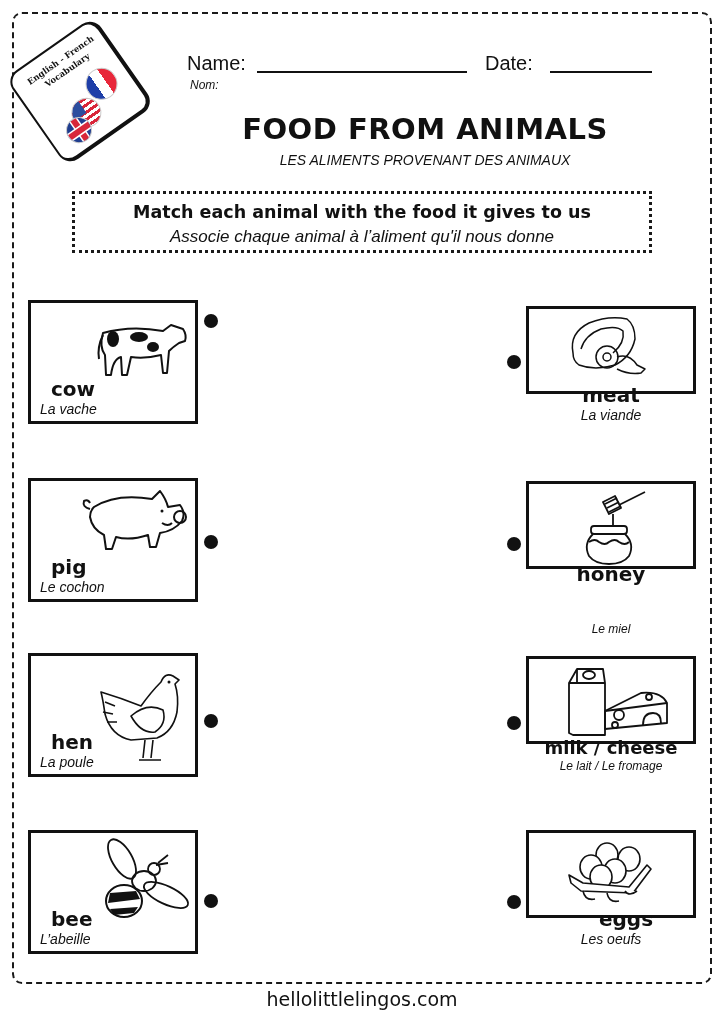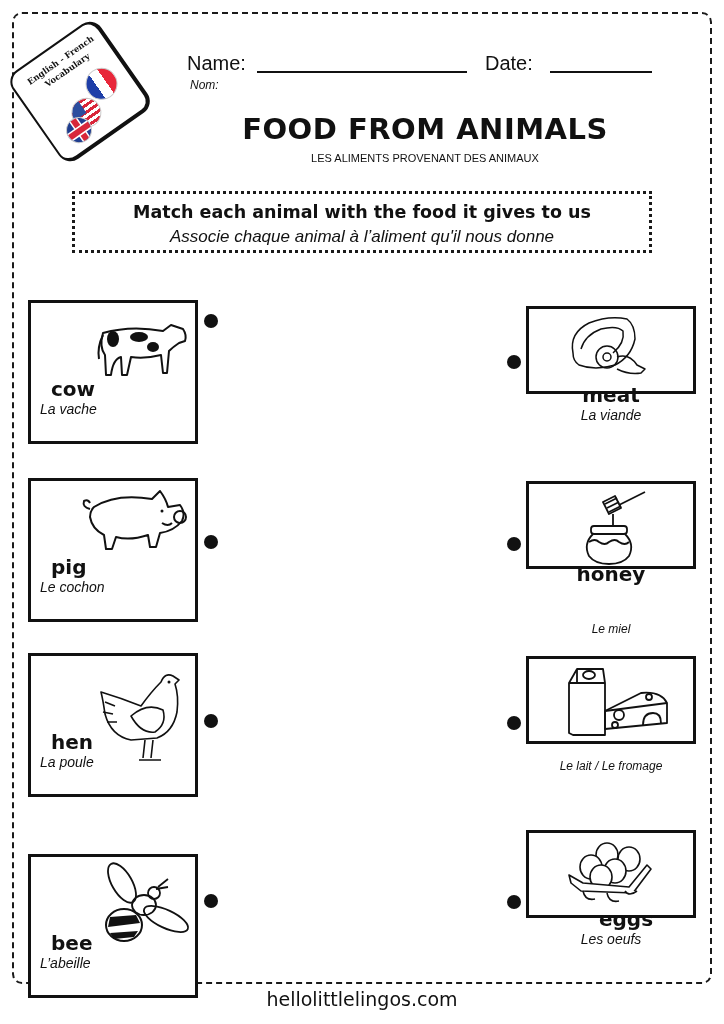--- a/index.html
+++ b/index.html
@@ -44,37 +44,37 @@
   .nom-label { left: 190px; top: 78px; font-style: italic; font-size: 12px; }
   .date-label { left: 485px; top: 52px; }
   .date-line { position: absolute; left: 550px; top: 71px; width: 102px; border-bottom: 2px solid #111; }
 
   .title {
     position: absolute; left: 220px; top: 112px; width: 410px; text-align: center;
     font-family: "DejaVu Sans", sans-serif; font-weight: bold; font-size: 29px; letter-spacing: 0.5px;
   }
   .subtitle {
     position: absolute; left: 220px; top: 152px; width: 410px; text-align: center;
-    font-family: "Liberation Sans", sans-serif; font-size: 11px;
+    font-family: "Liberation Sans", sans-serif; font-style: italic; font-size: 14px;
   }
 
   .instructions {
     position: absolute; left: 72px; top: 191px; width: 580px; height: 62px;
     border: 3px dotted #1a1a1a;
   }
   .instr-en { position: absolute; left: 0; top: 8px; width: 100%; text-align: center;
     font-family: "DejaVu Sans", sans-serif; font-weight: bold; font-size: 17.5px; }
   .instr-fr { position: absolute; left: 0; top: 33px; width: 100%; text-align: center;
     font-family: "Liberation Sans", sans-serif; font-style: italic; font-size: 17px; }
 
   
   .card {
     position: absolute; border: 3px solid #111; background: #fff;
   }
-  .card-left { left: 28px; width: 170px; height: 144px; }
+  .card-left { left: 28px; width: 170px; height: 124px; }
   .card-right { left: 526px; width: 170px; height: 88px; }
   .card svg { position: absolute; }
   .word {
     position: absolute; font-family: "DejaVu Sans", sans-serif; font-weight: bold; font-size: 20px;
   }
   .trans {
     position: absolute; font-family: "Liberation Sans", sans-serif; font-style: italic; font-size: 14px;
   }
   .card-left .word { left: 20px; }
   .card-left .trans { left: 9px; }
@@ -156,21 +156,21 @@
       <path d="M54 78 L52 96 M62 78 L60 96 M48 98 L70 98"></path>
       <path d="M14 40 L24 44 M12 50 L22 52 M16 60 L26 60"></path>
     </g>
     <circle cx="78" cy="20" r="1.5" fill="#111"></circle>
   </svg>
   <div class="word" style="top:74px;">hen</div>
   <div class="trans" style="top:98px;">La poule</div>
 </div>
 <div class="dot" style="left:204px;top:714px;"></div>
 
-<div class="card card-left" style="top:854px;">
+<div class="card card-left" style="top:830px;">
   <svg style="left:65px;top:4px;" width="100" height="90" viewBox="0 0 100 90">
     <g fill="none" stroke="#111" stroke-width="1.8">
       <ellipse cx="26" cy="22" rx="10" ry="22" transform="rotate(-30 26 22)"></ellipse>
       <ellipse cx="70" cy="58" rx="24" ry="9" transform="rotate(25 70 58)"></ellipse>
       <ellipse cx="48" cy="44" rx="12" ry="10"></ellipse>
       <circle cx="58" cy="32" r="6"></circle>
       <path d="M62 26 L72 18 M60 28 L72 26"></path>
     </g>
     <g>
       <ellipse cx="28" cy="64" rx="18" ry="16" fill="#fff" stroke="#111" stroke-width="2"></ellipse>
@@ -223,20 +223,21 @@
       <path d="M6 20 L42 20 M14 6 L14 20"></path>
       <ellipse cx="26" cy="12" rx="6" ry="4"></ellipse>
       <path d="M42 48 L78 30 Q98 28 104 40 L104 60 L42 66 Z"></path>
       <path d="M42 48 L104 40"></path>
       <circle cx="56" cy="52" r="5"></circle>
       <circle cx="86" cy="34" r="3"></circle>
       <path d="M80 62 Q80 50 90 50 Q98 50 98 60"></path>
       <circle cx="52" cy="62" r="3"></circle>
     </g>
   </svg>
+  <div class="word" style="top:78px;font-size:18px;">milk / cheese</div>
   <div class="trans" style="top:100px;font-size:12px;">Le lait / Le fromage</div>
 </div>
 
 <div class="dot" style="left:507px;top:895px;"></div>
 <div class="card card-right" style="top:830px;">
   <svg style="left:38px;top:6px;" width="94" height="66" viewBox="0 0 94 66">
     <g fill="#fff" stroke="#111" stroke-width="1.6" stroke-linejoin="round">
       <ellipse cx="40" cy="16" rx="11" ry="12"></ellipse>
       <ellipse cx="62" cy="20" rx="11" ry="12"></ellipse>
       <ellipse cx="24" cy="28" rx="11" ry="12"></ellipse>

